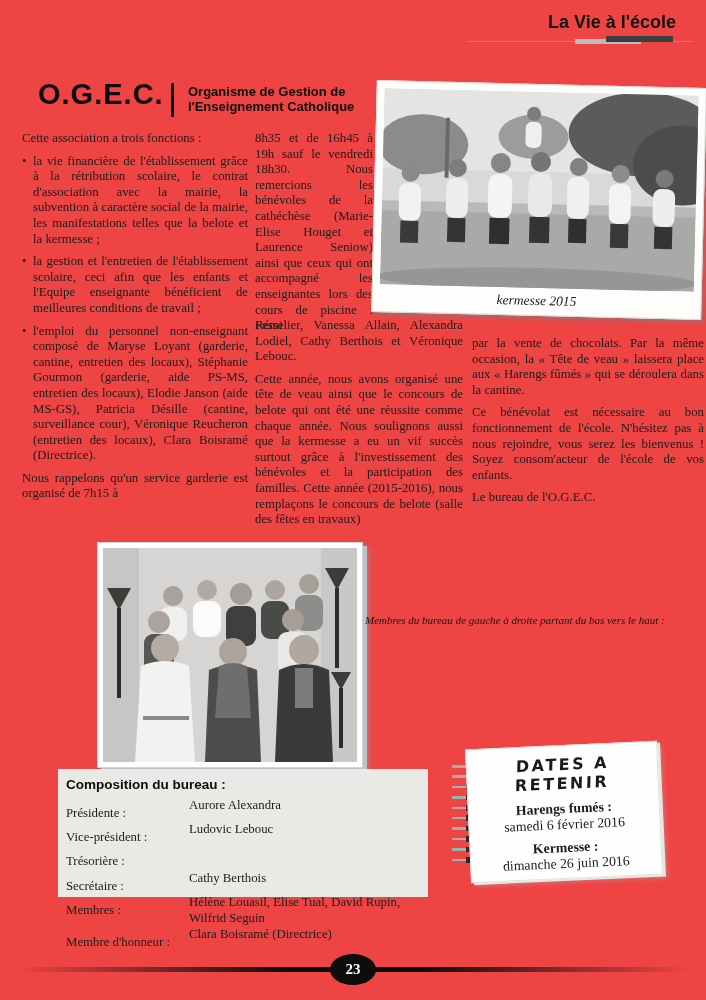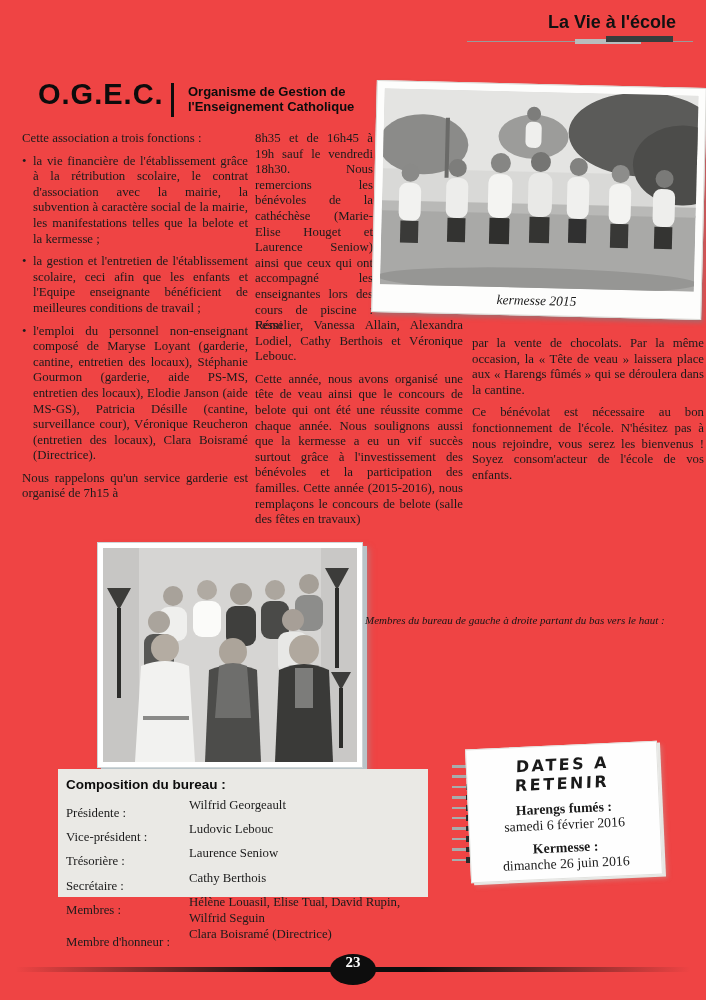--- a/index.html
+++ b/index.html
@@ -98,21 +98,21 @@
   }
 
   
   .footer-bar {
     position:absolute; left:15px; top:967px; width:676px; height:5px;
     background:linear-gradient(to right, rgba(10,10,10,0) 0%, #0d0d0d 40%, #0d0d0d 60%, rgba(10,10,10,0) 100%);
   }
   .page-num {
     position:absolute; left:330px; top:954px; width:46px; height:31px;
     background:#0d0d0d; border-radius:50%;
-    display:flex; align-items:flex-start; justify-content:center;
+    display:flex; align-items:center; justify-content:center;
     color:#fff; font-size:15px; font-weight:bold; font-family:"Liberation Serif", serif;
   }
 </style>
 </head>
 <body>
 
 <div class="page">
 
   <div class="hdr-title">La Vie à l'école</div>
   <div class="hdr-rule"></div>
@@ -138,20 +138,21 @@
     <p>8h35 et de 16h45 à 19h sauf le vendredi 18h30. Nous remercions les bénévoles de la cathéchèse (Marie-Elise Houget et Laurence Seniow) ainsi que ceux qui ont accompagné les enseignantes lors des cours de piscine : Rémi</p>
   </div>
   <div class="col col2b">
     <p>Fesselier, Vanessa Allain, Alexandra Lodiel, Cathy Berthois et Véronique Lebouc.</p>
     <p>Cette année, nous avons organisé une tête de veau ainsi que le concours de belote qui ont été une réussite comme chaque année. Nous soulignons aussi que la kermesse a eu un vif succès surtout grâce à l'investissement des bénévoles et la participation des familles. Cette année (2015-2016), nous remplaçons le concours de belote (salle des fêtes en travaux)</p>
   </div>
 
   <div class="col col3">
     <p>par la vente de chocolats. Par la même occasion, la « Tête de veau » laissera place aux « Harengs fûmés » qui se déroulera dans la cantine.</p>
     <p>Ce bénévolat est nécessaire au bon fonctionnement de l'école. N'hésitez pas à nous rejoindre, vous serez les bienvenus ! Soyez consom'acteur de l'école de vos enfants.</p>
+    <p class="sig">Le bureau de l'O.G.E.C.</p>
   </div>
 
   <div class="polaroid">
     <svg viewBox="0 0 314 196" preserveAspectRatio="none">
       <rect width="314" height="196" fill="#d9d9d7"></rect>
       <rect y="0" width="314" height="80" fill="#e4e4e2"></rect>
       <ellipse cx="260" cy="40" rx="75" ry="42" fill="#5b5b59"></ellipse>
       <ellipse cx="300" cy="70" rx="50" ry="40" fill="#4c4c4a"></ellipse>
       <ellipse cx="40" cy="55" rx="45" ry="30" fill="#8b8b89"></ellipse>
       <ellipse cx="150" cy="45" rx="35" ry="22" fill="#9c9c9a"></ellipse>
@@ -237,29 +238,28 @@
   </div>
 
   <div class="bureau-caption">
     <p>Membres du bureau de gauche à droite partant du bas vers le haut :</p>
   </div>
 
   <div class="comp-box">
     <div class="comp-title">Composition du bureau :</div>
     <div class="comp-row">
       <span class="lbl">Présidente :</span>
-      <span>Wilfrid Georgeault</span>
+      <span>Aurore Alexandra</span>
     </div>
     <div class="comp-row">
       <span class="lbl">Vice-président :</span>
       <span>Ludovic Lebouc</span>
     </div>
     <div class="comp-row">
       <span class="lbl">Trésorière :</span>
-      <span>Laurence Seniow</span>
     </div>
     <div class="comp-row">
       <span class="lbl">Secrétaire :</span>
       <span>Cathy Berthois</span>
     </div>
     <div class="comp-row">
       <span class="lbl">Membres :</span>
       <span>Hélène Louasil, Elise Tual, David Rupin, Wilfrid Seguin</span>
     </div>
     <div class="comp-row">

